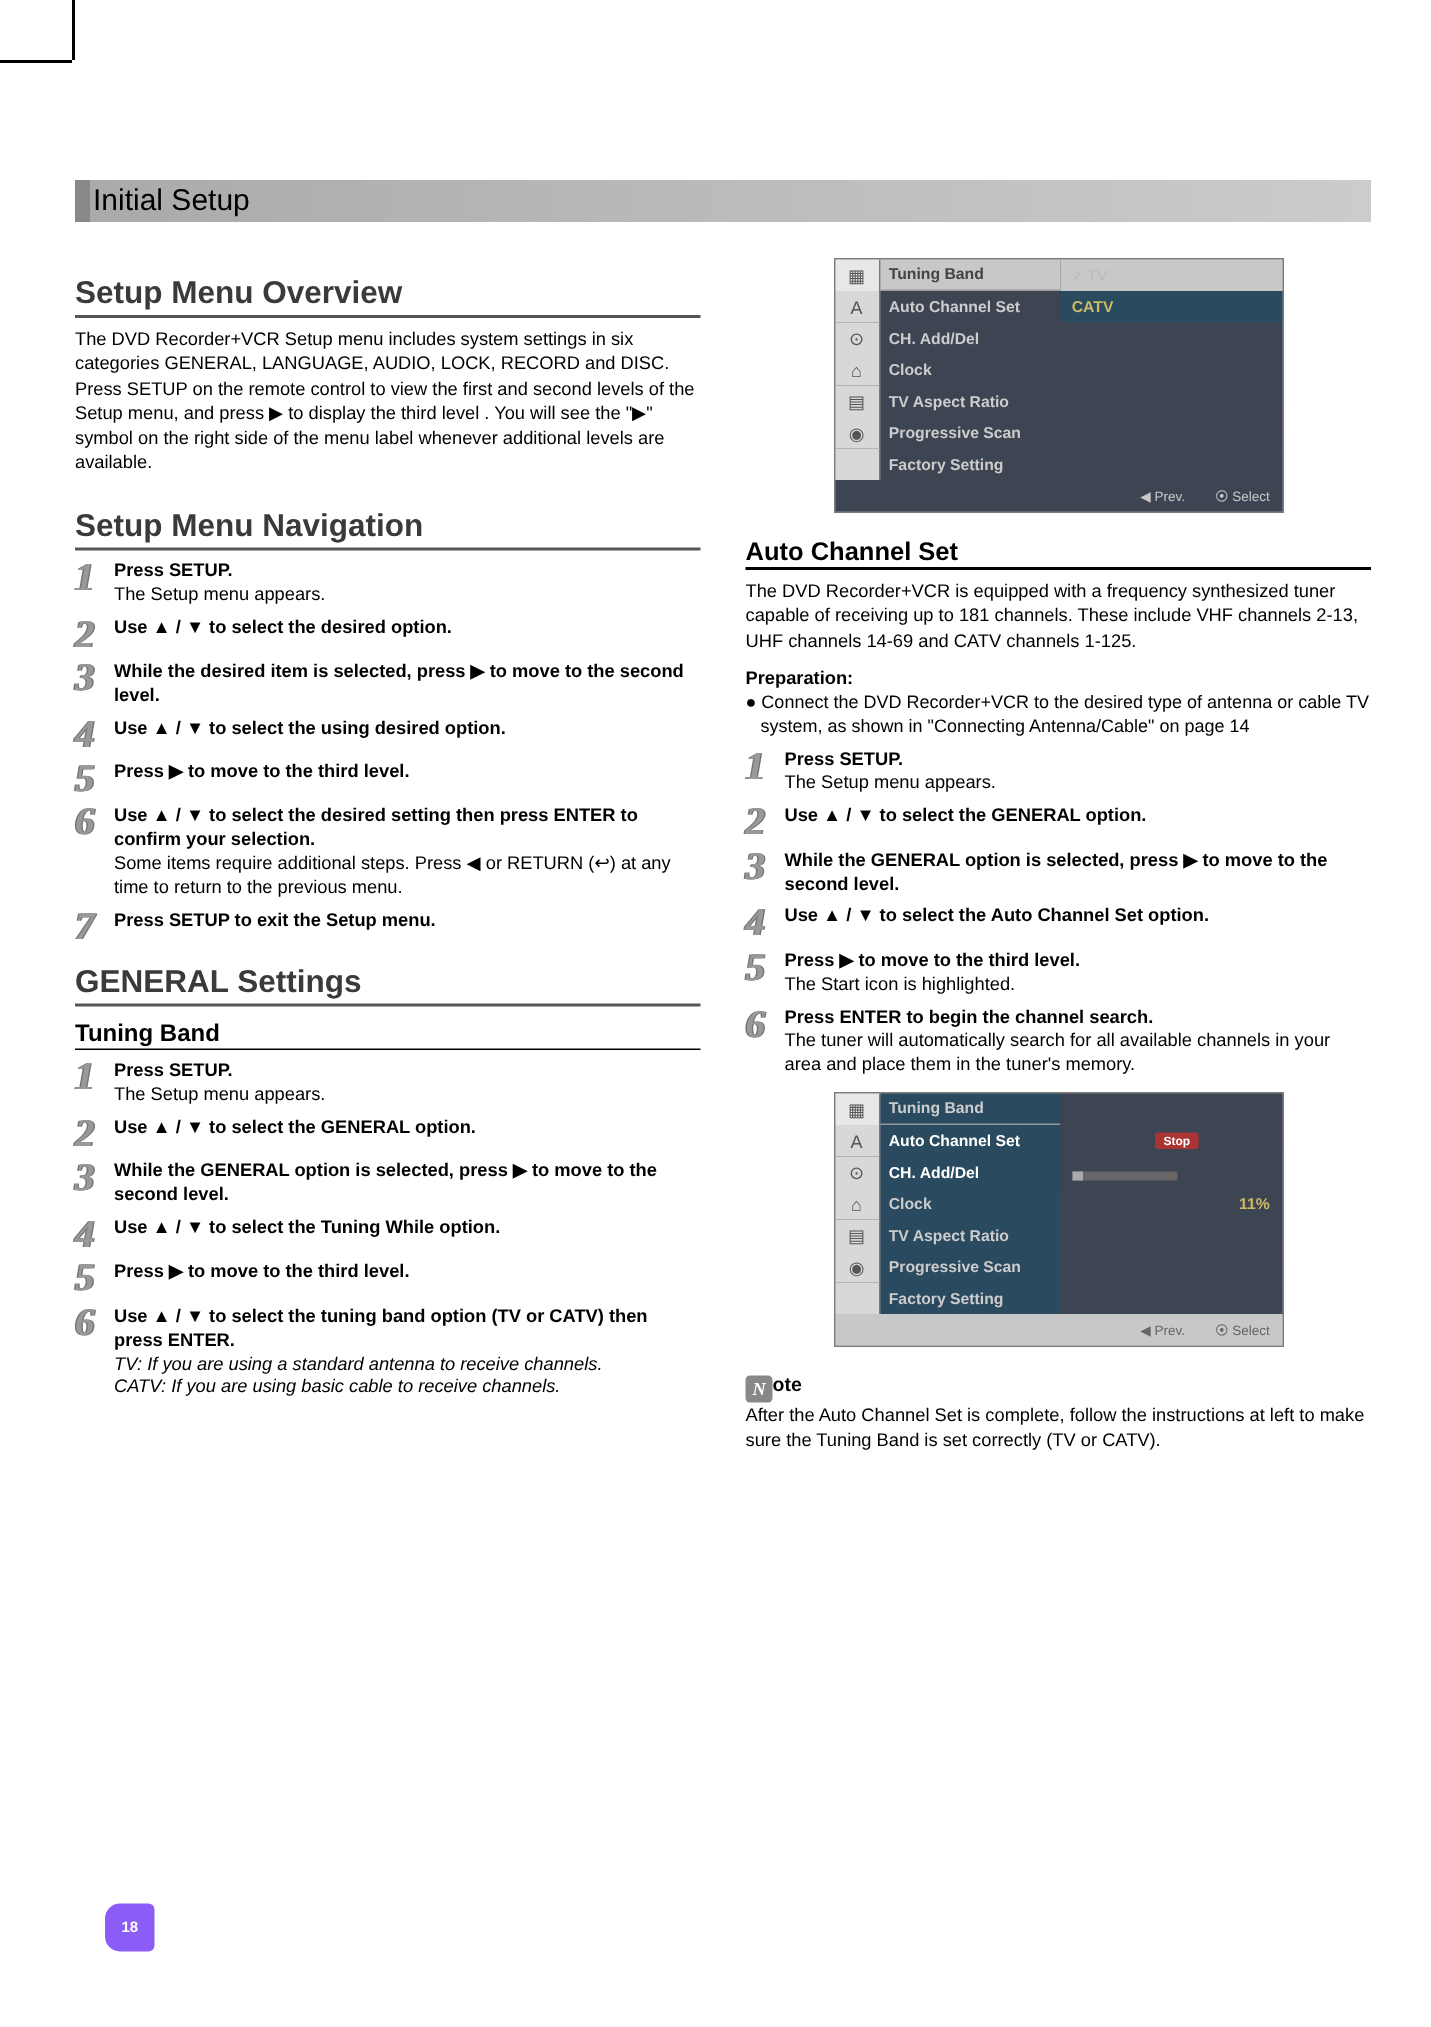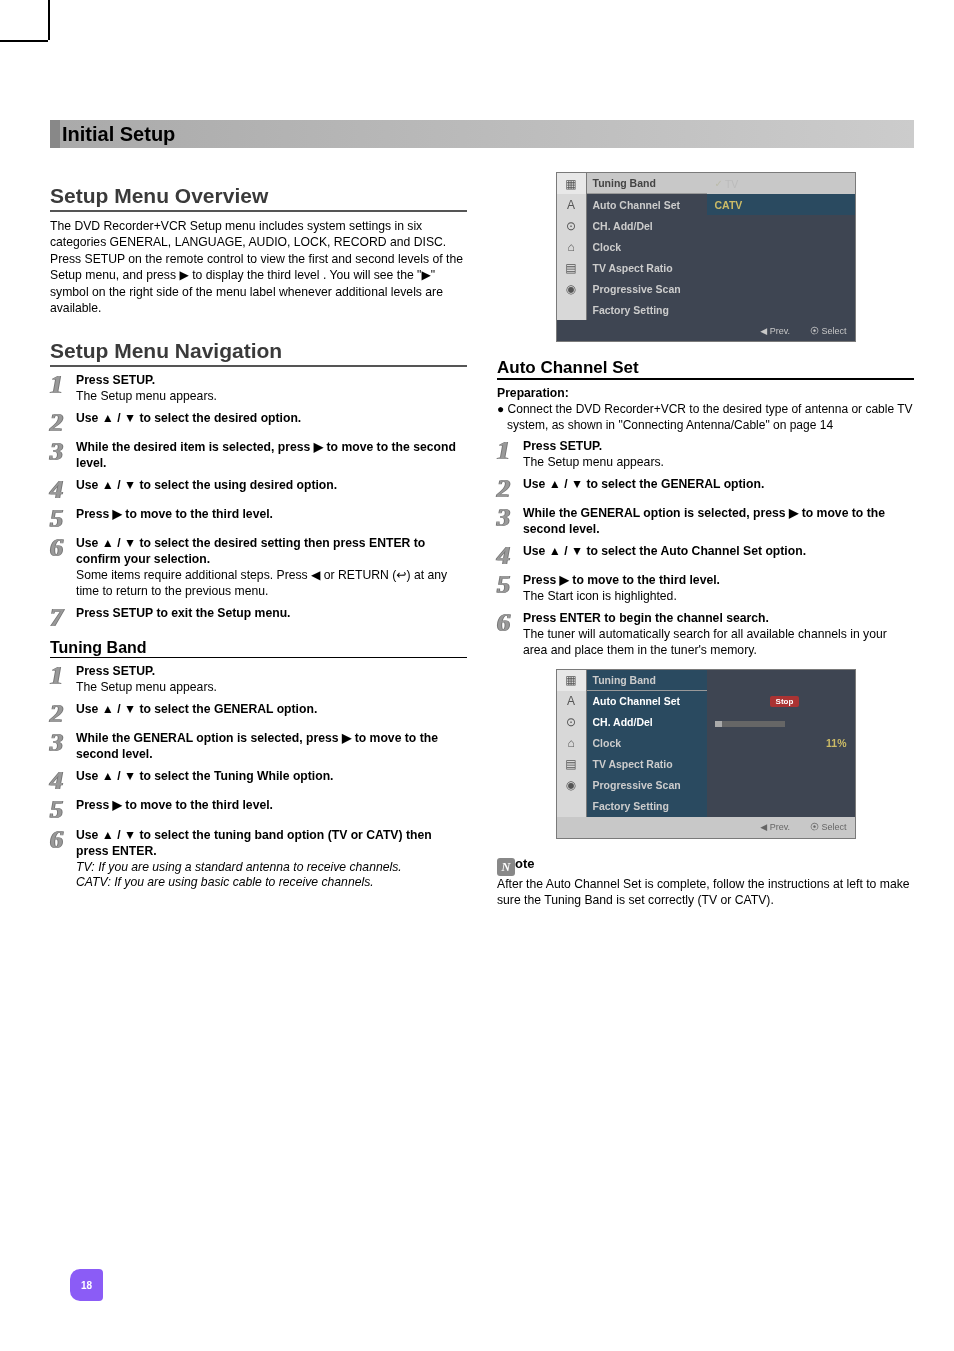--- a/index.html
+++ b/index.html
@@ -17,21 +17,21 @@
 
   .title-bar {
     background: linear-gradient(to right, #888 0, #888 10px, #aaa 10px, #ccc 100%);
     margin-top: 60px;
     margin-bottom: 14px;
     height: 28px;
     display:flex;
     align-items:center;
     padding-left: 12px;
   }
-  .title-bar span { font-size: 20px; font-weight: bold; color:#000; }
+  .title-bar span { font-size: 20px; font-weight: normal; color:#000; }
 
   .two-col {
     display: flex;
     gap: 30px;
   }
   .col { flex: 1; }
 
   h2.section {
     font-size: 21px;
     font-weight: bold;
@@ -222,20 +222,21 @@
           <div class="num">6</div>
         <div class="txt"><span class="bold">Use ▲ / ▼ to select the desired setting then press ENTER to confirm your selection.</span><br>
         <span class="plain">Some items require additional steps. Press ◀ or RETURN (↩) at any time to return to the previous menu.</span></div>
         </div>
       <div class="step">
           <div class="num">7</div>
         <div class="txt"><span class="bold">Press SETUP to exit the Setup menu.</span></div>
         </div>
     </div>
 
+    <h2 class="section" style="margin-top:14px">GENERAL Settings</h2>
     <h3 class="sub">Tuning Band</h3>
 
     <div class="step-block">
       <div class="step">
           <div class="num">1</div>
         <div class="txt"><span class="bold">Press SETUP.</span><br>
         <span class="plain">The Setup menu appears.</span></div>
         </div>
       <div class="step">
           <div class="num">2</div>
@@ -303,20 +304,21 @@
       <div class="footer-flex">
         <div class="left-spacer"></div>
         <div class="footer-right">
           <span>◀ Prev.</span>
           <span>⦿ Select</span>
         </div>
       </div>
     </div>
 
     <h3 class="sub" style="font-size:17px;border-bottom:2px solid #000">Auto Channel Set</h3>
+    <p class="body">The DVD Recorder+VCR is equipped with a frequency synthesized tuner capable of receiving up to 181 channels. These include VHF channels 2-13, UHF channels 14-69 and CATV channels 1-125.</p>
     <div class="prep-title">Preparation:</div>
     <div class="bullet">● Connect the DVD Recorder+VCR to the desired type of antenna or cable TV system, as shown in "Connecting Antenna/Cable" on page 14</div>
 
     <div class="step-block">
       <div class="step">
           <div class="num">1</div>
         <div class="txt"><span class="bold">Press SETUP.</span><br>
         <span class="plain">The Setup menu appears.</span></div>
         </div>
       <div class="step">

